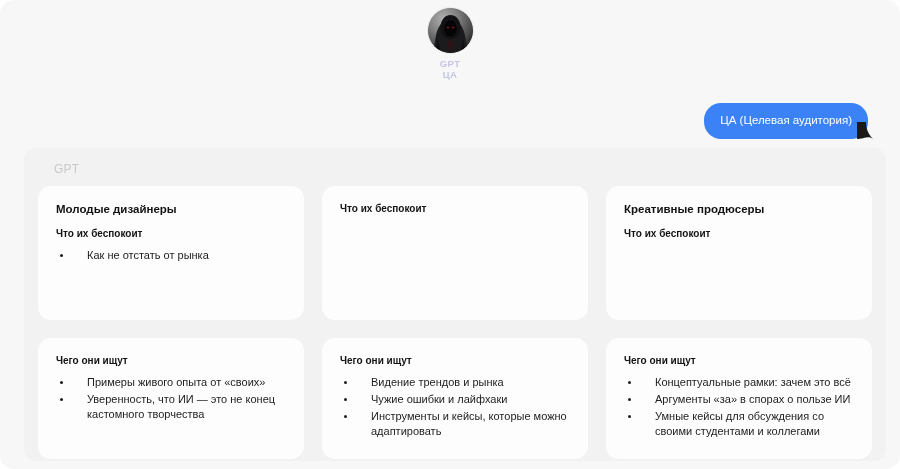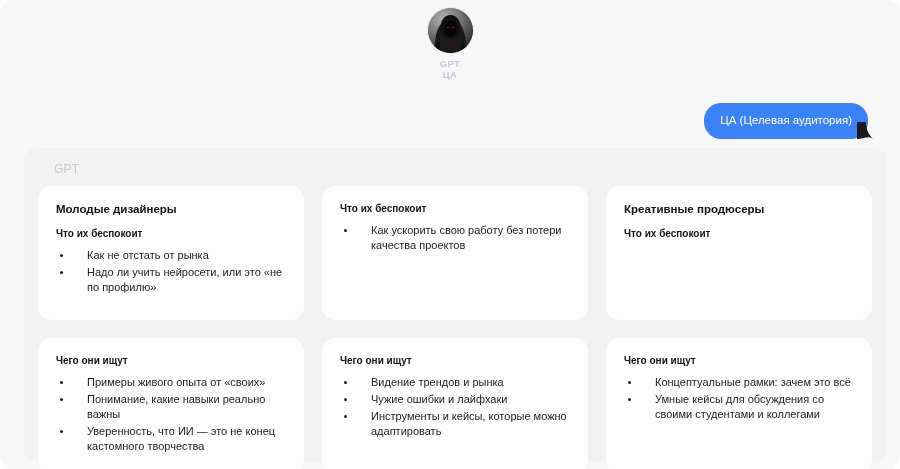--- a/index.html
+++ b/index.html
@@ -216,58 +216,56 @@
   <div class="assistant">
     <div class="assistant-label">GPT</div>
 
     <div class="card-grid">
 
       <div class="card tall">
         <div class="card-title">Молодые дизайнеры</div>
         <div class="card-subtitle">Что их беспокоит</div>
         <ul class="bullets">
           <li>Как не отстать от рынка</li>
-          <li>Надо ли учить нейросети, или это «не по профилю»</li>
         </ul>
       </div>
 
       <div class="card tall">
         <div class="card-subtitle">Что их беспокоит</div>
         <ul class="bullets">
-          <li>Как ускорить свою работу без потери качества проектов</li>
         </ul>
       </div>
 
       <div class="card tall">
         <div class="card-title">Креативные продюсеры</div>
         <div class="card-subtitle">Что их беспокоит</div>
       </div>
 
       <div class="card short">
         <div class="card-subtitle">Чего они ищут</div>
         <ul class="bullets">
           <li>Примеры живого опыта от «своих»</li>
-          <li>Понимание, какие навыки реально важны</li>
           <li>Уверенность, что ИИ — это не конец кастомного творчества</li>
         </ul>
       </div>
 
       <div class="card short">
         <div class="card-subtitle">Чего они ищут</div>
         <ul class="bullets">
           <li>Видение трендов и рынка</li>
           <li>Чужие ошибки и лайфхаки</li>
           <li>Инструменты и кейсы, которые можно адаптировать</li>
         </ul>
       </div>
 
       <div class="card short">
         <div class="card-subtitle">Чего они ищут</div>
         <ul class="bullets">
           <li>Концептуальные рамки: зачем это всё</li>
+          <li>Аргументы «за» в спорах о пользе ИИ</li>
           <li>Умные кейсы для обсуждения со своими студентами и коллегами</li>
         </ul>
       </div>
 
     </div>
   </div>
 
 </div>
 
 </body></html>

